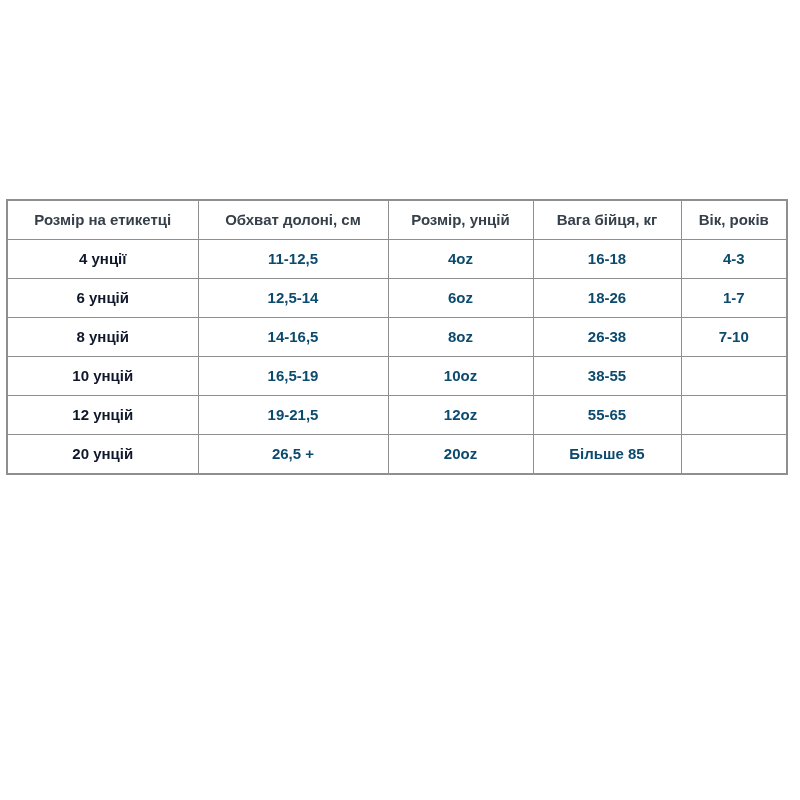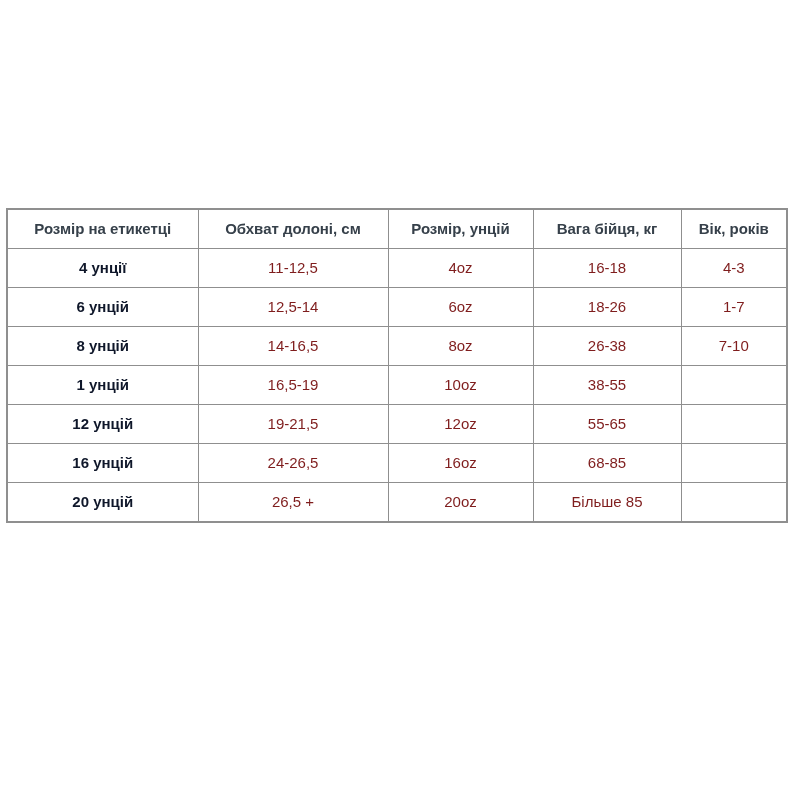--- a/index.html
+++ b/index.html
@@ -7,21 +7,21 @@
     padding: 0;
     width: 800px;
     height: 800px;
     background: #ffffff;
     font-family: "Liberation Sans", sans-serif;
     overflow: hidden;
   }
   .table-wrap {
     position: absolute;
     left: 6px;
-    top: 208px;
+    top: 199px;
     width: 782px;
   }
   table.size-table {
     border-collapse: collapse;
     table-layout: fixed;
     width: 782px;
     background: #ffffff;
     border: 2px solid #8f8f8f;
   }
   table.size-table col:nth-child(1) { width: 191px; }
@@ -39,22 +39,22 @@
     font-size: 15px;
     line-height: 1.1;
     overflow: hidden;
     white-space: nowrap;
   }
   table.size-table th {
     font-weight: bold;
     color: #36404a;
   }
   table.size-table td {
-    color: #7f1d1d;
-    font-weight: normal;
+    color: #0c4a6e;
+    font-weight: bold;
   }
   table.size-table td:first-child {
     font-weight: bold;
     color: #0f172a;
   }
 </style>
 </head>
 <body>
 
 <div class="table-wrap">
@@ -91,38 +91,31 @@
           <td>1-7</td>
         </tr>
         <tr>
           <td>8 унцій</td>
           <td>14-16,5</td>
           <td>8oz</td>
           <td>26-38</td>
           <td>7-10</td>
         </tr>
         <tr>
-          <td>1 унцій</td>
+          <td>10 унцій</td>
           <td>16,5-19</td>
           <td>10oz</td>
           <td>38-55</td>
           <td></td>
         </tr>
         <tr>
           <td>12 унцій</td>
           <td>19-21,5</td>
           <td>12oz</td>
           <td>55-65</td>
-          <td></td>
-        </tr>
-        <tr>
-          <td>16 унцій</td>
-          <td>24-26,5</td>
-          <td>16oz</td>
-          <td>68-85</td>
           <td></td>
         </tr>
         <tr>
           <td>20 унцій</td>
           <td>26,5 +</td>
           <td>20oz</td>
           <td>Більше 85</td>
           <td></td>
         </tr>
       </tbody>

